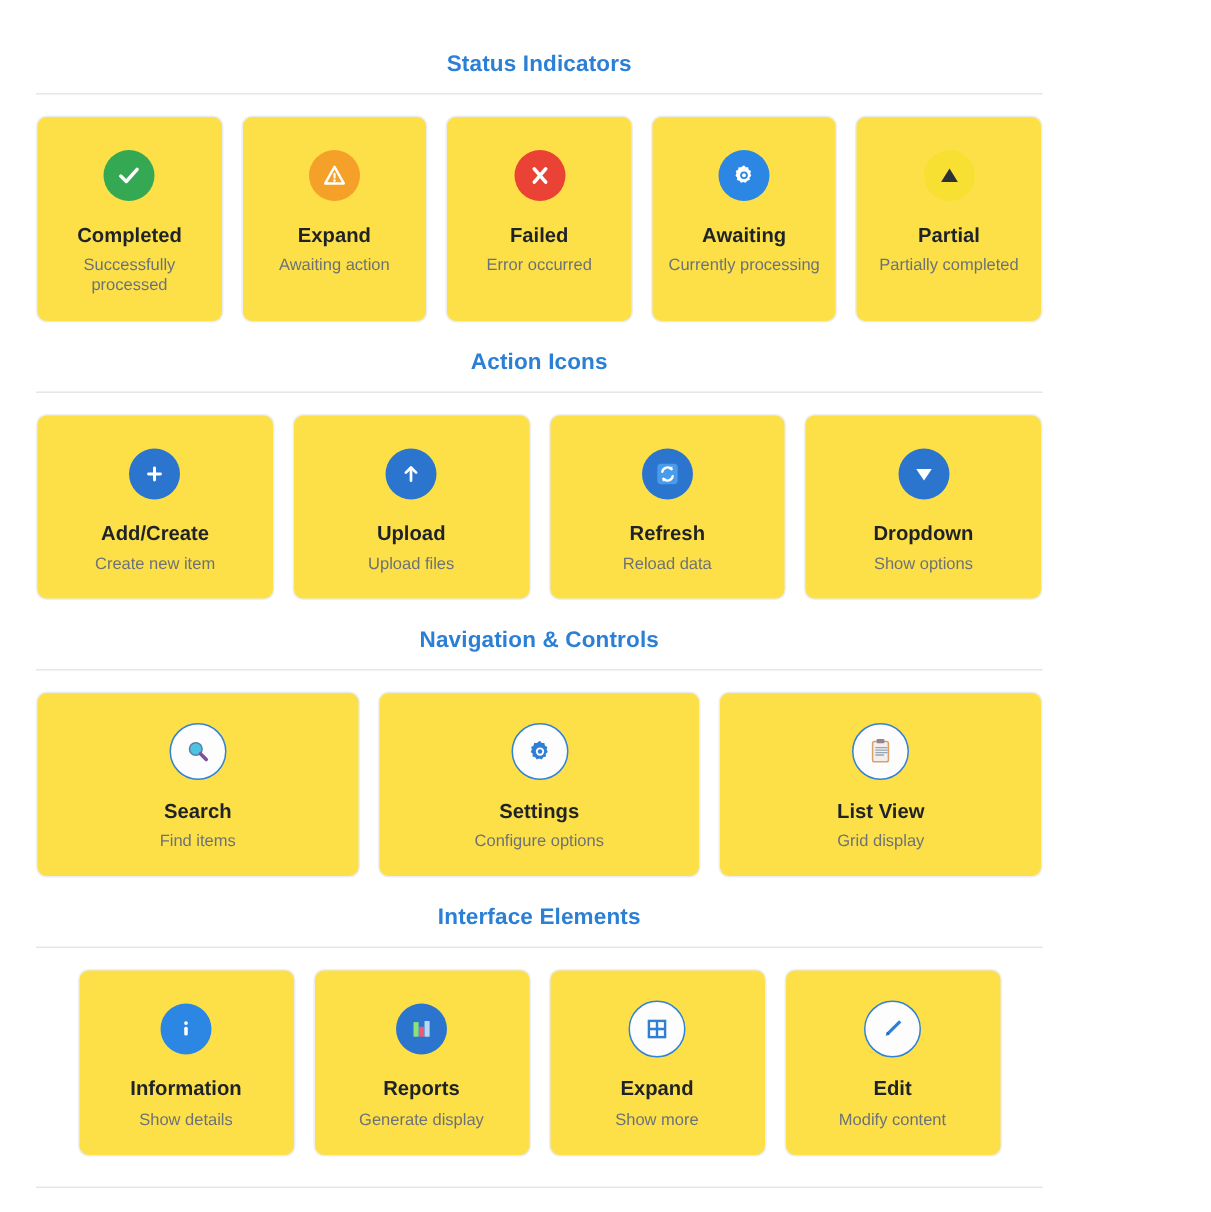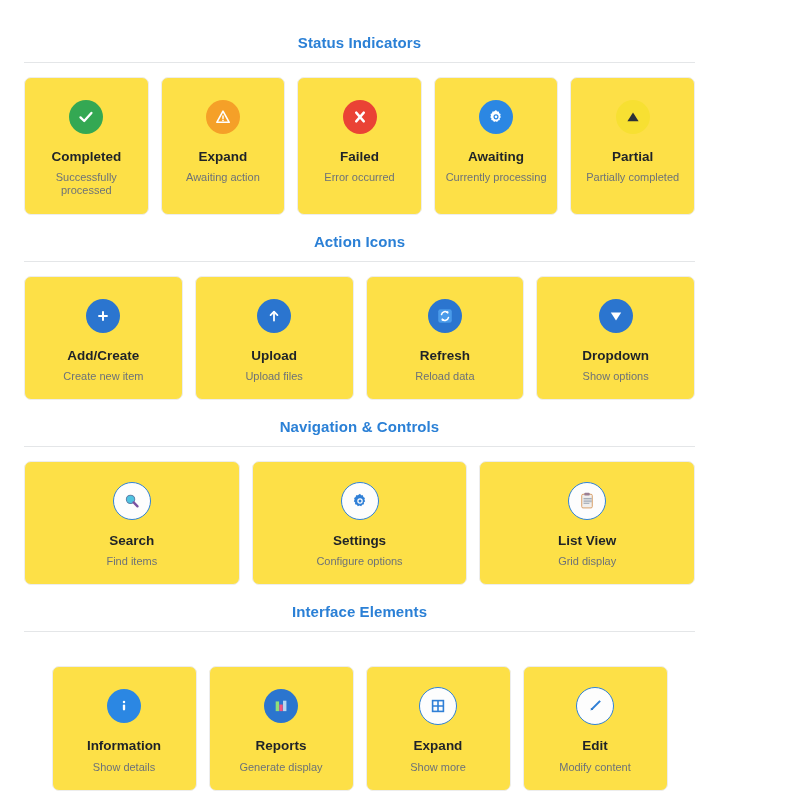--- a/index.html
+++ b/index.html
@@ -25,21 +25,21 @@
   .section-rule {
     height: 1px;
     background: #e4e6e8;
     width: 100%;
     margin-bottom: 14px;
   }
 
   .cards { display: flex; gap: 12px; justify-content: center; }
   .cards.five > .card { flex: 1 1 0; }
   .cards.four { justify-content: center; }
-  .cards.four > .card { width: 145px; flex: 0 0 145px; margin-top: 20px; }
+  .cards.four > .card { width: 145px; flex: 0 0 145px; }
 
   .card {
     background: #fde047;
     border: 1px solid #ededed;
     border-radius: 7px;
     padding: 18px 6px 16px;
     text-align: center;
     min-height: 118px;
     display: flex;
     flex-direction: column;

